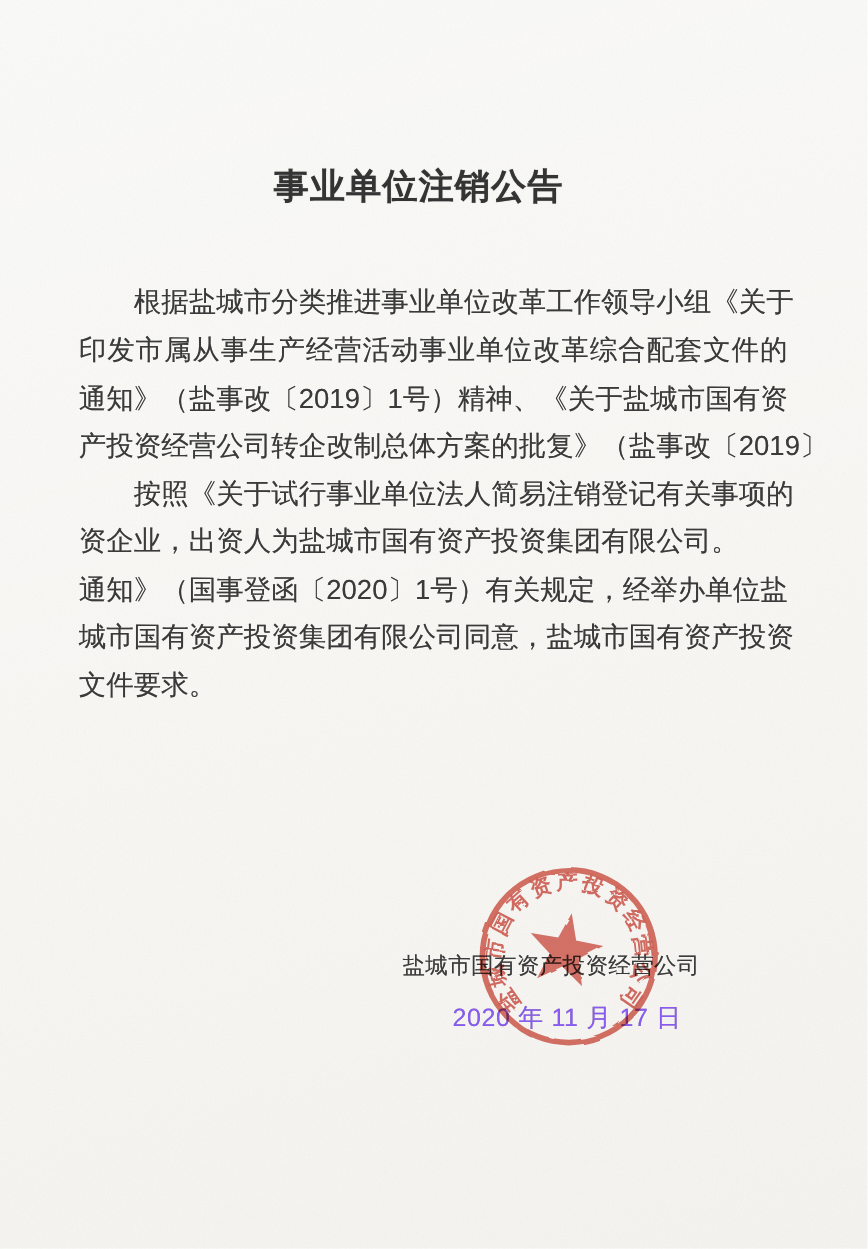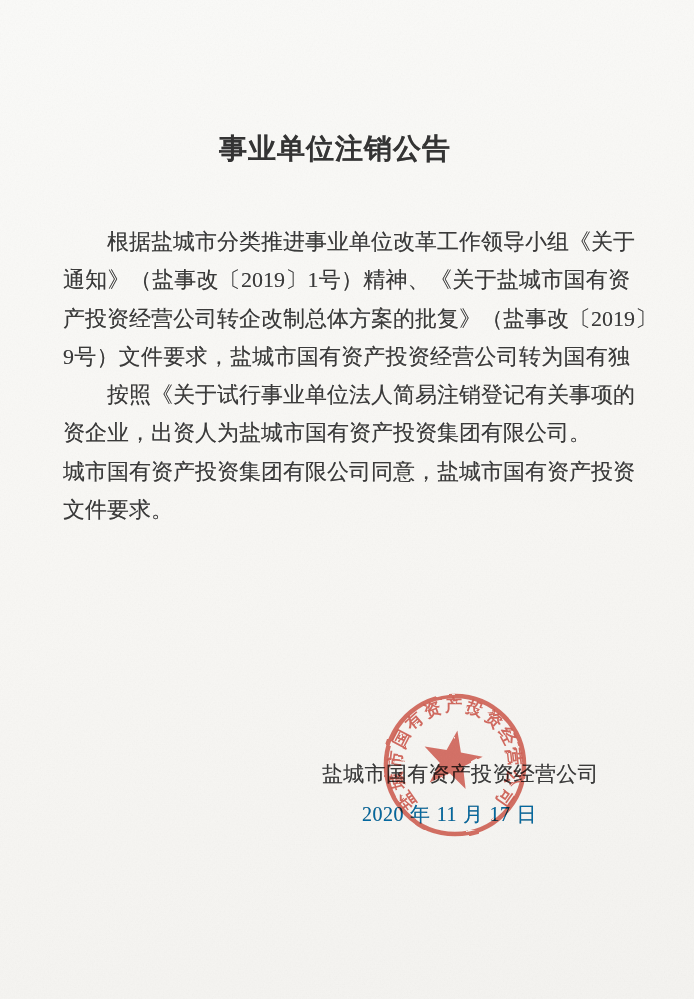--- a/index.html
+++ b/index.html
@@ -16,50 +16,51 @@
   }
   .doc{position:absolute;left:63px;top:223px;width:567px;color:#3a3a3a;}
   .doc-line{
     height:38.3px;line-height:38.3px;font-size:22px;
     text-align:justify;text-align-last:justify;white-space:nowrap;
     text-shadow:0 0 .5px rgba(58,58,58,.5);
   }
   .doc-line.first{text-indent:2em;}
   .doc-line.last{text-align-last:left;}
   .sign{
-    position:absolute;top:760px;left:322px;font-size:21px;letter-spacing:.3px;
+    position:absolute;top:760px;left:322px;font-size:18px;letter-spacing:.3px;
     color:#3a3a3a;text-shadow:0 0 .5px rgba(58,58,58,.5);
   }
   .date{
     position:absolute;top:801px;left:362px;font-size:20px;letter-spacing:.5px;
-    color:#0369a1;text-shadow:0 0 .5px rgba(58,58,58,.5);
+    color:#8b5cf6;text-shadow:0 0 .5px rgba(58,58,58,.5);
   }
-  .num{font-family:Liberation Serif, serif;}
+  .num{font-family:Liberation Sans, sans-serif;}
   .seal{
     position:absolute;left:379px;top:689px;width:152px;height:152px;
     mix-blend-mode:multiply;pointer-events:none;
   }
   .seal svg{display:block;width:152px;height:152px;}
   .seal-arc-text{font-size:17px;letter-spacing:2.6px;font-weight:600;}
   .grain{position:absolute;inset:0;mix-blend-mode:multiply;pointer-events:none;}
 </style>
 </head>
 <body>
 
 <div class="page">
 
   <h1 class="title">事业单位注销公告</h1>
 
   <div class="doc" id="doc">
       <div class="doc-line wrap-latin first">根据盐城市分类推进事业单位改革工作领导小组《关于</div>
+      <div class="doc-line wrap-latin">印发市属从事生产经营活动事业单位改革综合配套文件的</div>
       <div class="doc-line wrap-latin">通知》（盐事改〔<span class="num">2019</span>〕<span class="num">1</span>号）精神、《关于盐城市国有资</div>
       <div class="doc-line wrap-latin">产投资经营公司转企改制总体方案的批复》（盐事改〔<span class="num">2019</span>〕</div>
-      <div class="doc-line wrap-latin"><span class="num">9</span>号）文件要求，盐城市国有资产投资经营公司转为国有独</div>
       <div class="doc-line wrap-latin first">按照《关于试行事业单位法人简易注销登记有关事项的</div>
       <div class="doc-line wrap-latin last">资企业，出资人为盐城市国有资产投资集团有限公司。</div>
+      <div class="doc-line wrap-latin">通知》（国事登函〔<span class="num">2020</span>〕<span class="num">1</span>号）有关规定，经举办单位盐</div>
       <div class="doc-line wrap-latin">城市国有资产投资集团有限公司同意，盐城市国有资产投资</div>
       <div class="doc-line wrap-latin last">文件要求。</div>
     </div>
 
   <div class="sign wrap-latin">盐城市国有资产投资经营公司</div>
   <div class="date wrap-latin"><span class="num">2020</span> 年 <span class="num">11</span> 月 <span class="num">17</span> 日</div>
 
   <div class="seal">
     <svg viewBox="0 0 152 152" xmlns="http://www.w3.org/2000/svg">
       <defs>

